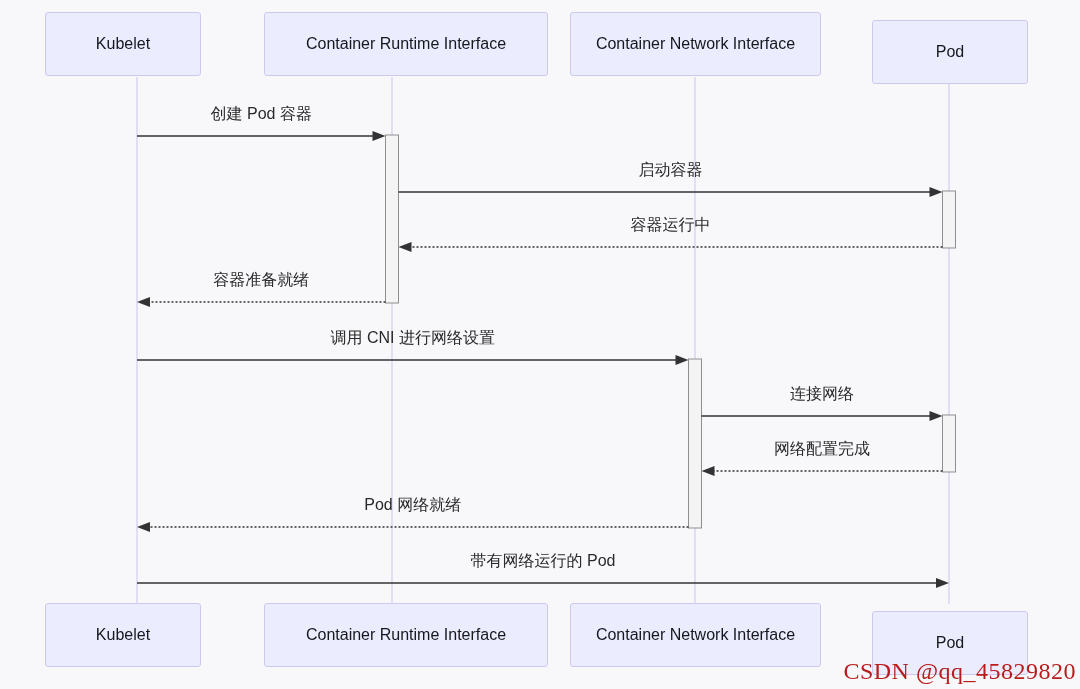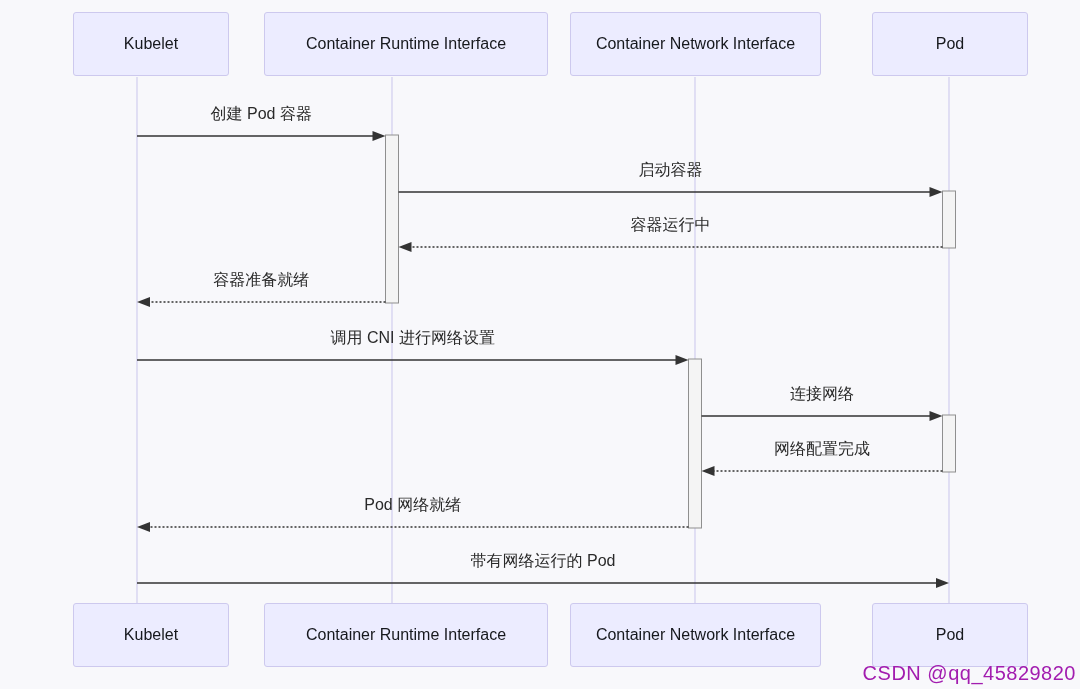--- a/index.html
+++ b/index.html
@@ -21,32 +21,33 @@
     border-radius: 3px;
     display: flex;
     align-items: center;
     justify-content: center;
     font-size: 16px;
     color: #16181d;
     box-sizing: border-box;
   }
   .actor.top { top: 12px; }
   .actor.bottom { top: 603px; }
-  .pos-kubelet { left: 73px;  width: 156px; }
+  .pos-kubelet { left: 45px;  width: 156px; }
   .pos-cri     { left: 264px; width: 284px; }
   .pos-cni     { left: 570px; width: 251px; }
-  .pos-pod     { left: 872px; width: 156px; }
+  .pos-pod     { left: 872px; width: 156px; margin-top: 8px; }
   .watermark {
     position: absolute;
     right: 4px;
     bottom: 4px;
-    font-size: 20px;
-    color: #a21caf;
+    font-size: 24px;
+    color: #b91c1c;
     letter-spacing: 0.5px;
     user-select: none;
+    font-family: Liberation Serif, serif;
   }
 </style>
 </head>
 <body>
 
 <div class="stage">
 
   <svg id="diagram-svg" width="1080" height="689">
       <line x1="137" y1="77" x2="137" y2="604" stroke="#c9c5ec" stroke-width="1"></line>
       <line x1="392" y1="77" x2="392" y2="604" stroke="#c9c5ec" stroke-width="1"></line>

